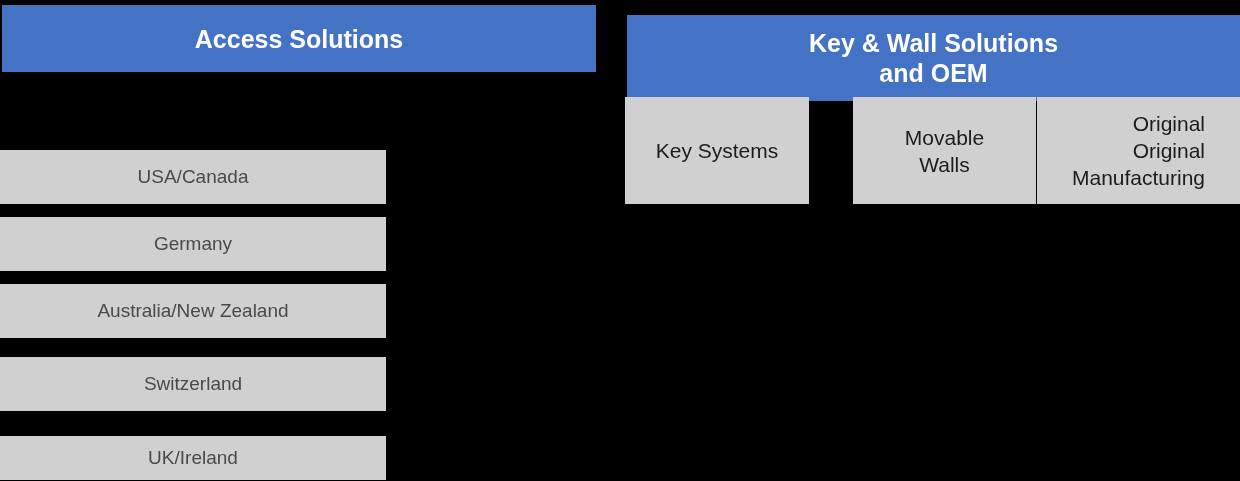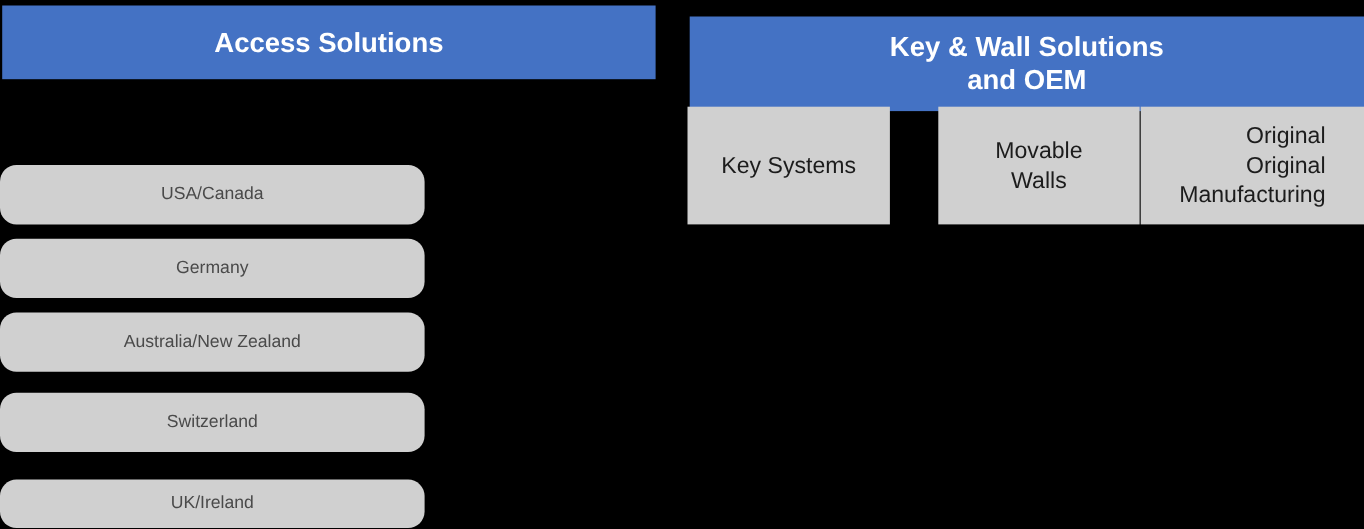--- a/index.html
+++ b/index.html
@@ -67,23 +67,22 @@
     text-align: center;
     padding: 0 6px;
   }
 
   
   .region-box {
     left: 0px;
     width: 386px;
     height: 54px;
     color: #4A4A4A;
-    font-size: 16px;
+    font-size: 19px;
     line-height: 24px;
-    border-radius: 15px;
   }
 
   #region-0 { top: 150px; }
   #region-1 { top: 217px; }
   #region-2 { top: 284px; }
   #region-3 { top: 357px; }
   #region-4 { top: 436px; height: 44px; align-items: center; }
 
   
   .business-box {

